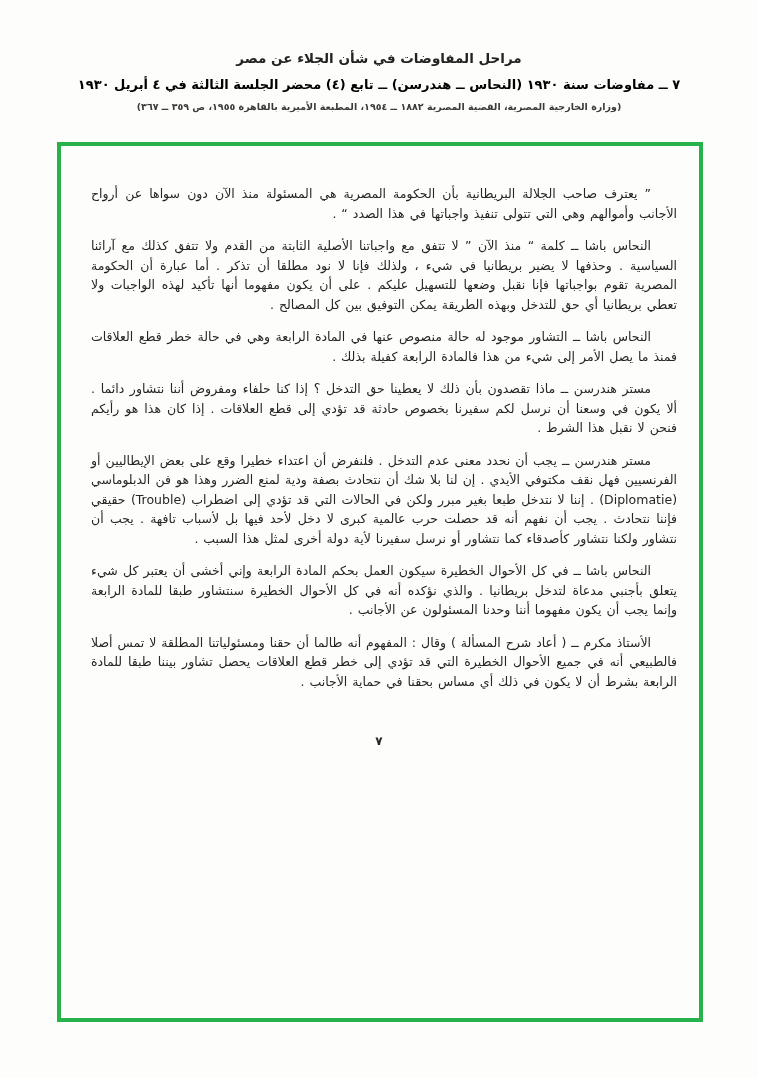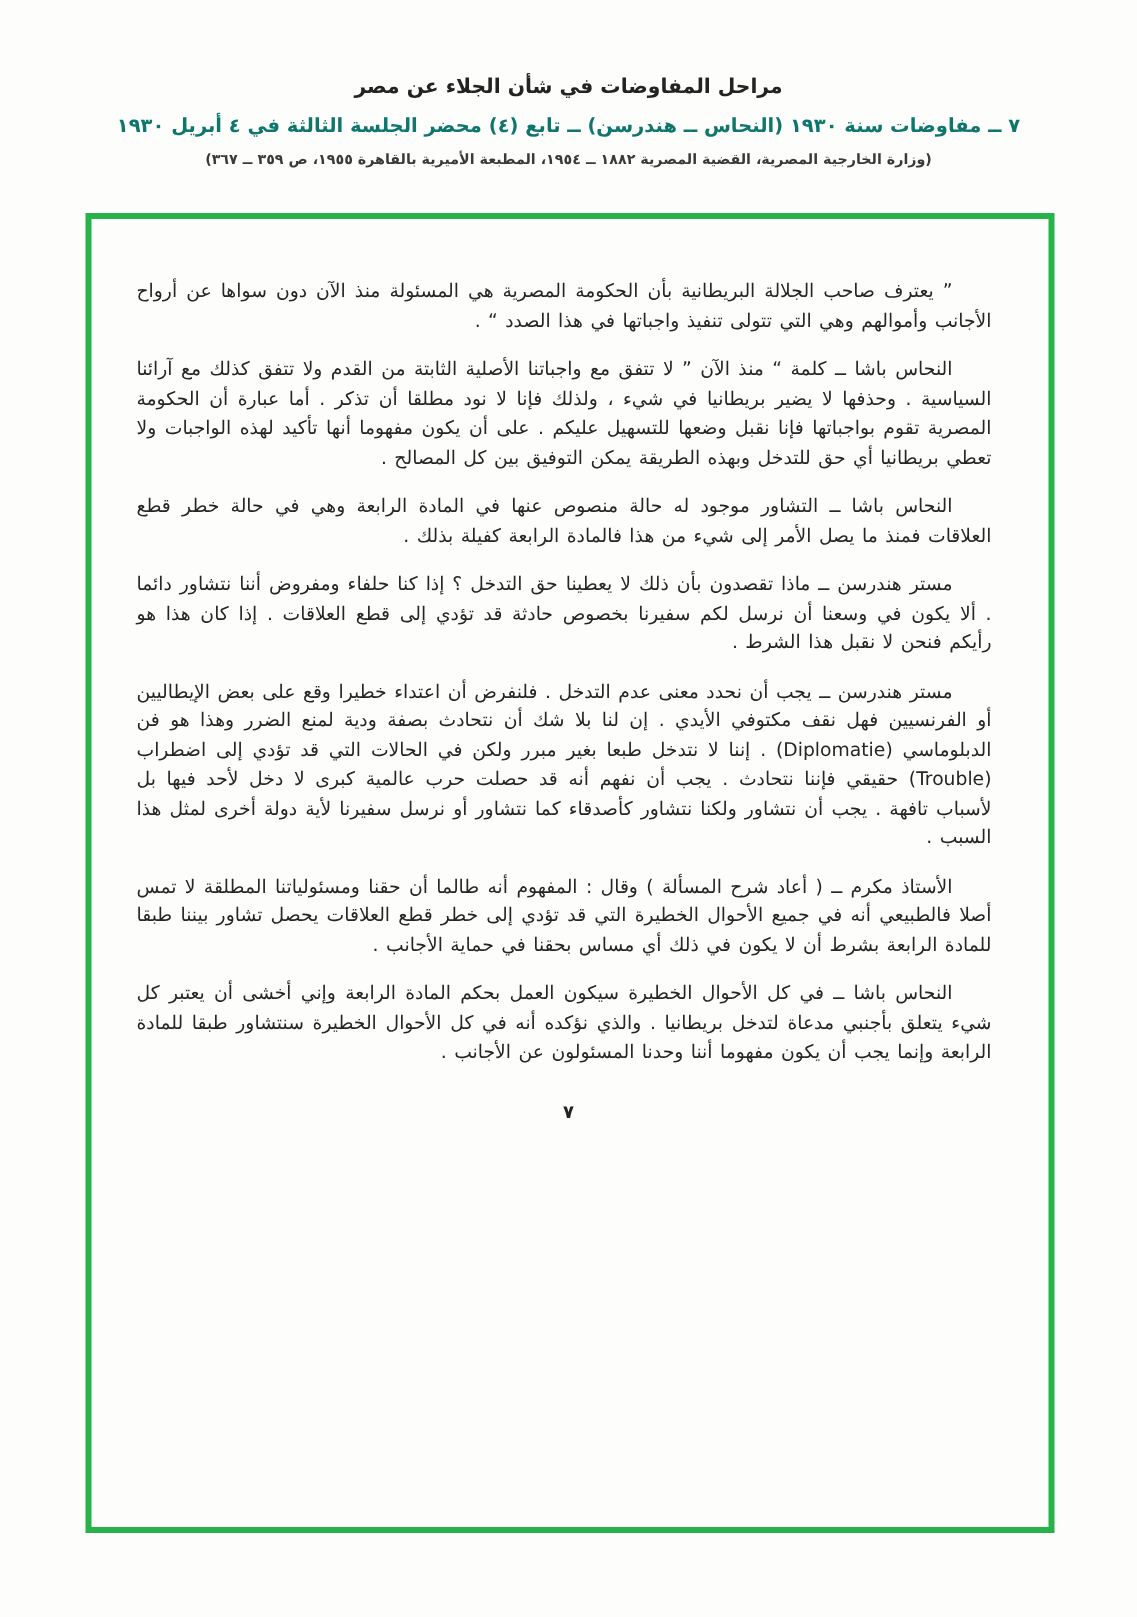--- a/index.html
+++ b/index.html
@@ -28,37 +28,37 @@
     font-size: 13.5px;
     font-weight: bold;
     letter-spacing: 0.2px;
     margin: 0 0 11px 0;
     color: #232321;
   }
   .doc-subtitle {
     font-size: 13px;
     font-weight: bold;
     margin: 0 0 9px 0;
-    color: #0f766e;
+    color: #000000;
   }
   .doc-source {
     font-size: 9.5px;
     font-weight: bold;
     margin: 0;
     color: #3a3a37;
   }
   .content-frame {
     position: absolute;
     top: 142px;
     left: 57px;
     width: 646px;
     height: 880px;
     border: 4px solid #27b24b;
     background: transparent;
-    padding: 38px 38px 20px 30px;
+    padding: 38px 22px 20px 30px;
   }
   .body-text {
     width: 100%;
   }
   .para {
     font-size: 12.5px;
     line-height: 19.5px;
     text-align: justify;
     text-align-last: right;
     text-indent: 26px;
@@ -88,20 +88,20 @@
     <div class="doc-source">(وزارة الخارجية المصرية، القضية المصرية ١٨٨٢ ــ ١٩٥٤، المطبعة الأميرية بالقاهرة ١٩٥٥، ص ٣٥٩ ــ ٣٦٧)</div>
   </div>
 
   <div class="content-frame">
     <div class="body-text">
       <p class="para">” يعترف صاحب الجلالة البريطانية بأن الحكومة المصرية هي المسئولة منذ الآن دون سواها عن أرواح الأجانب وأموالهم وهي التي تتولى تنفيذ واجباتها في هذا الصدد “ .</p>
       <p class="para">النحاس باشا ــ كلمة “ منذ الآن ” لا تتفق مع واجباتنا الأصلية الثابتة من القدم ولا تتفق كذلك مع آرائنا السياسية . وحذفها لا يضير بريطانيا في شيء ، ولذلك فإنا لا نود مطلقا أن تذكر . أما عبارة أن الحكومة المصرية تقوم بواجباتها فإنا نقبل وضعها للتسهيل عليكم . على أن يكون مفهوما أنها تأكيد لهذه الواجبات ولا تعطي بريطانيا أي حق للتدخل وبهذه الطريقة يمكن التوفيق بين كل المصالح .</p>
       <p class="para">النحاس باشا ــ التشاور موجود له حالة منصوص عنها في المادة الرابعة وهي في حالة خطر قطع العلاقات فمنذ ما يصل الأمر إلى شيء من هذا فالمادة الرابعة كفيلة بذلك .</p>
       <p class="para">مستر هندرسن ــ ماذا تقصدون بأن ذلك لا يعطينا حق التدخل ؟ إذا كنا حلفاء ومفروض أننا نتشاور دائما . ألا يكون في وسعنا أن نرسل لكم سفيرنا بخصوص حادثة قد تؤدي إلى قطع العلاقات . إذا كان هذا هو رأيكم فنحن لا نقبل هذا الشرط .</p>
       <p class="para">مستر هندرسن ــ يجب أن نحدد معنى عدم التدخل . فلنفرض أن اعتداء خطيرا وقع على بعض الإيطاليين أو الفرنسيين فهل نقف مكتوفي الأيدي . إن لنا بلا شك أن نتحادث بصفة ودية لمنع الضرر وهذا هو فن الدبلوماسي (Diplomatie) . إننا لا نتدخل طبعا بغير مبرر ولكن في الحالات التي قد تؤدي إلى اضطراب (Trouble) حقيقي فإننا نتحادث . يجب أن نفهم أنه قد حصلت حرب عالمية كبرى لا دخل لأحد فيها بل لأسباب تافهة . يجب أن نتشاور ولكنا نتشاور كأصدقاء كما نتشاور أو نرسل سفيرنا لأية دولة أخرى لمثل هذا السبب .</p>
+      <p class="para">النحاس باشا ــ في كل الأحوال الخطيرة سيكون العمل بحكم المادة الرابعة وإني أخشى أن يعتبر كل شيء يتعلق بأجنبي مدعاة لتدخل بريطانيا . والذي نؤكده أنه في كل الأحوال الخطيرة سنتشاور طبقا للمادة الرابعة وإنما يجب أن يكون مفهوما أننا وحدنا المسئولون عن الأجانب .</p>
       <p class="para">الأستاذ مكرم ــ ( أعاد شرح المسألة ) وقال : المفهوم أنه طالما أن حقنا ومسئولياتنا المطلقة لا تمس أصلا فالطبيعي أنه في جميع الأحوال الخطيرة التي قد تؤدي إلى خطر قطع العلاقات يحصل تشاور بيننا طبقا للمادة الرابعة بشرط أن لا يكون في ذلك أي مساس بحقنا في حماية الأجانب .</p>
-      <p class="para">النحاس باشا ــ في كل الأحوال الخطيرة سيكون العمل بحكم المادة الرابعة وإني أخشى أن يعتبر كل شيء يتعلق بأجنبي مدعاة لتدخل بريطانيا . والذي نؤكده أنه في كل الأحوال الخطيرة سنتشاور طبقا للمادة الرابعة وإنما يجب أن يكون مفهوما أننا وحدنا المسئولون عن الأجانب .</p>
     </div>
   </div>
 
   <div class="page-number">٧</div>
 
 </div>
 
 </body></html>

